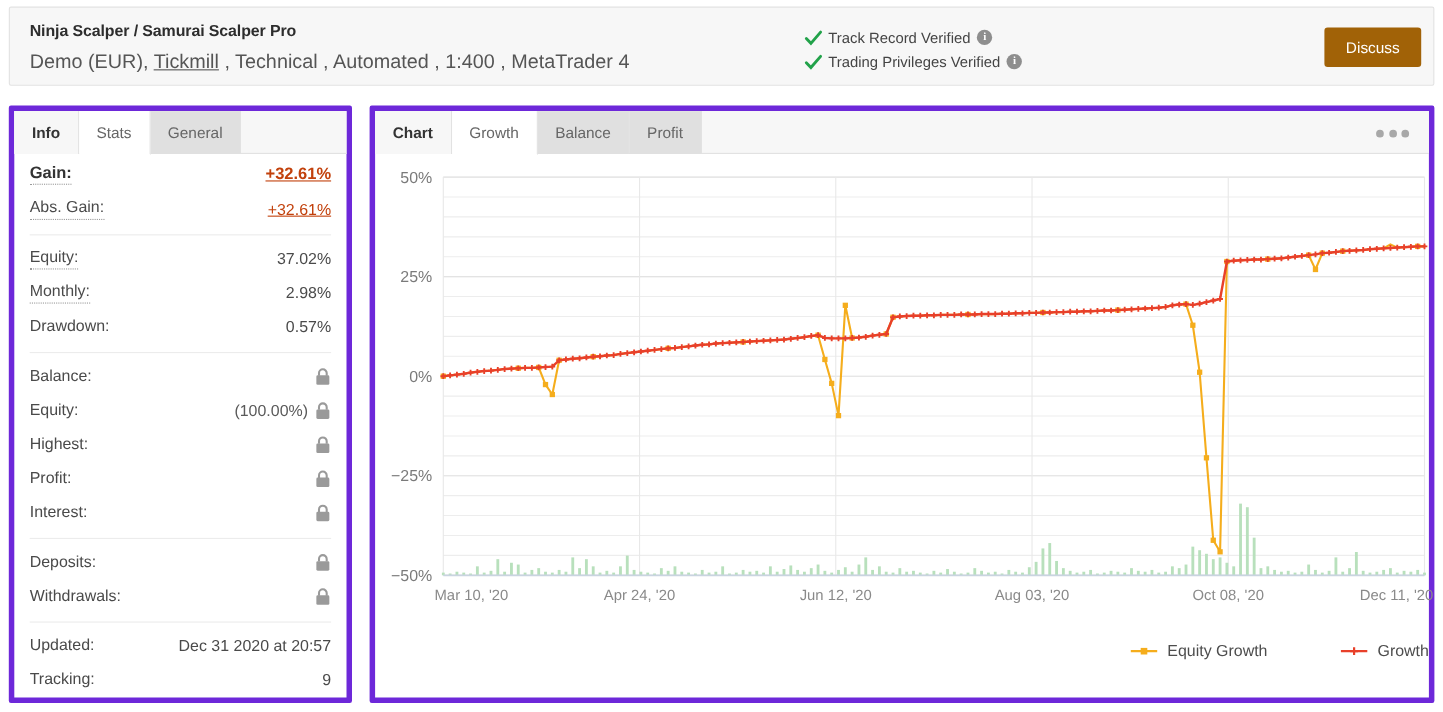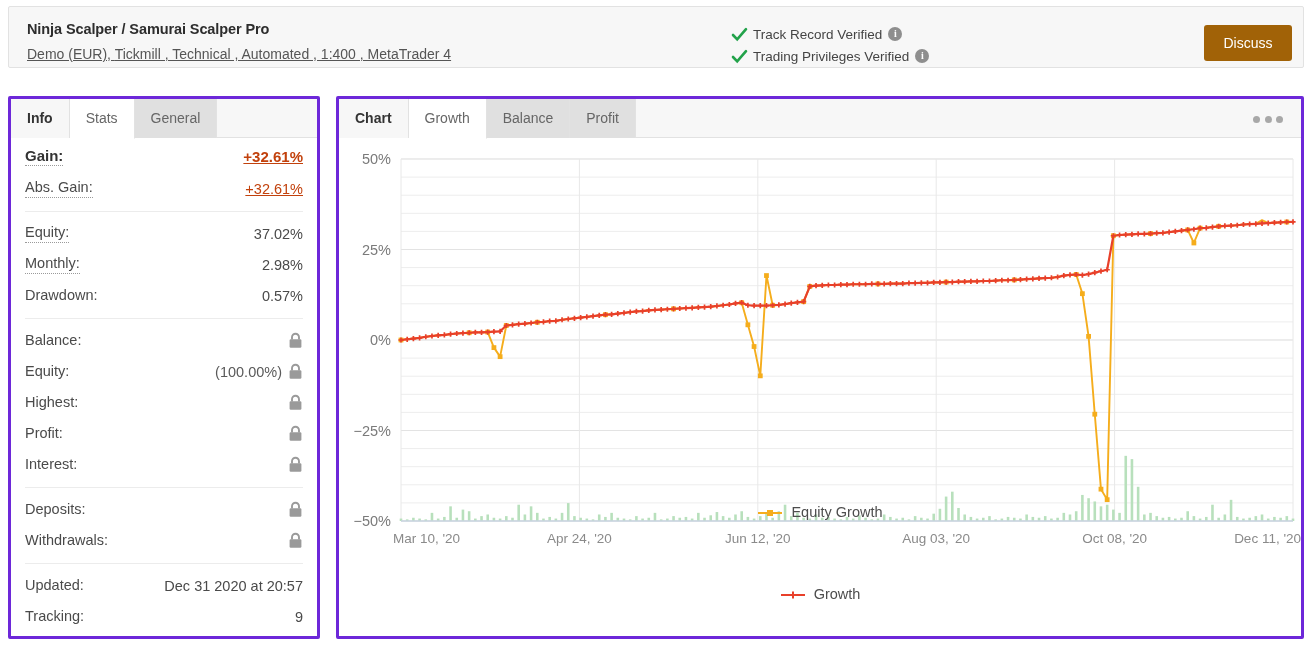--- a/index.html
+++ b/index.html
@@ -10,35 +10,34 @@
     font-family: "Liberation Sans", sans-serif;
     font-size: 13px;
     color: #444444;
     overflow: hidden;
   }
   .page { position: relative; width: 1312px; height: 647px; }
 
   
   .header {
     position: absolute; left: 8px; top: 6px;
-    width: 1296px; height: 62px;
+    width: 1296px; height: 72px;
     background: #f7f7f7;
     border: 1px solid #e2e2e2;
     border-radius: 2px;
   }
   .hdr-title {
     position: absolute; left: 18px; top: 14px;
     font-size: 14.5px; font-weight: bold; color: #2d2d2d;
     letter-spacing: -0.1px;
   }
   .hdr-sub {
     position: absolute; left: 18px; top: 39px;
-    font-size: 14px; color: #555555;
+    font-size: 18px; color: #555555;
     white-space: nowrap;
-    text-decoration: underline;
   }
   .hdr-sub a {
     color: #555555; text-decoration: underline;
   }
   .verified-block {
     position: absolute; left: 722px; top: 16px;
   }
   .vrow {
     display: flex; align-items: center;
     height: 22px; font-size: 13.5px; color: #444444;
@@ -64,21 +63,21 @@
     border: none; border-radius: 3px;
     color: #ffffff; font-size: 14px;
     font-family: "Liberation Sans", sans-serif;
     cursor: pointer;
   }
 
   
   .panel {
     position: absolute;
     background: #ffffff;
-    border: 3px solid #6d28d9;
+    border: 5px solid #6d28d9;
     border-radius: 2px;
   }
   .left-panel { left: 8px; top: 96px; width: 312px; height: 543px; }
   .right-panel { left: 336px; top: 96px; width: 968px; height: 543px; }
 
   
   .tabbar {
     position: absolute; left: 0; top: 0; right: 0; height: 39px;
     background: #f7f7f7;
     border-bottom: 1px solid #e2e2e2;
@@ -151,21 +150,20 @@
 
   
   .chart-area {
     position: absolute; left: 0; top: 40px; right: 0; bottom: 0;
   }
   .chart-svg { display: block; }
   .legend {
     position: absolute; left: 0; right: 0; bottom: 34px;
     display: flex; align-items: center; justify-content: flex-end;
     gap: 66px;
-    flex-direction: column;
   }
   .legend-item {
     display: flex; align-items: center;
     font-size: 14.5px; color: #4d4d4d;
     cursor: pointer;
   }
   .legend-swatch {
     width: 26px; height: 12px; margin-right: 8px;
     position: relative; flex: 0 0 auto;
   }

